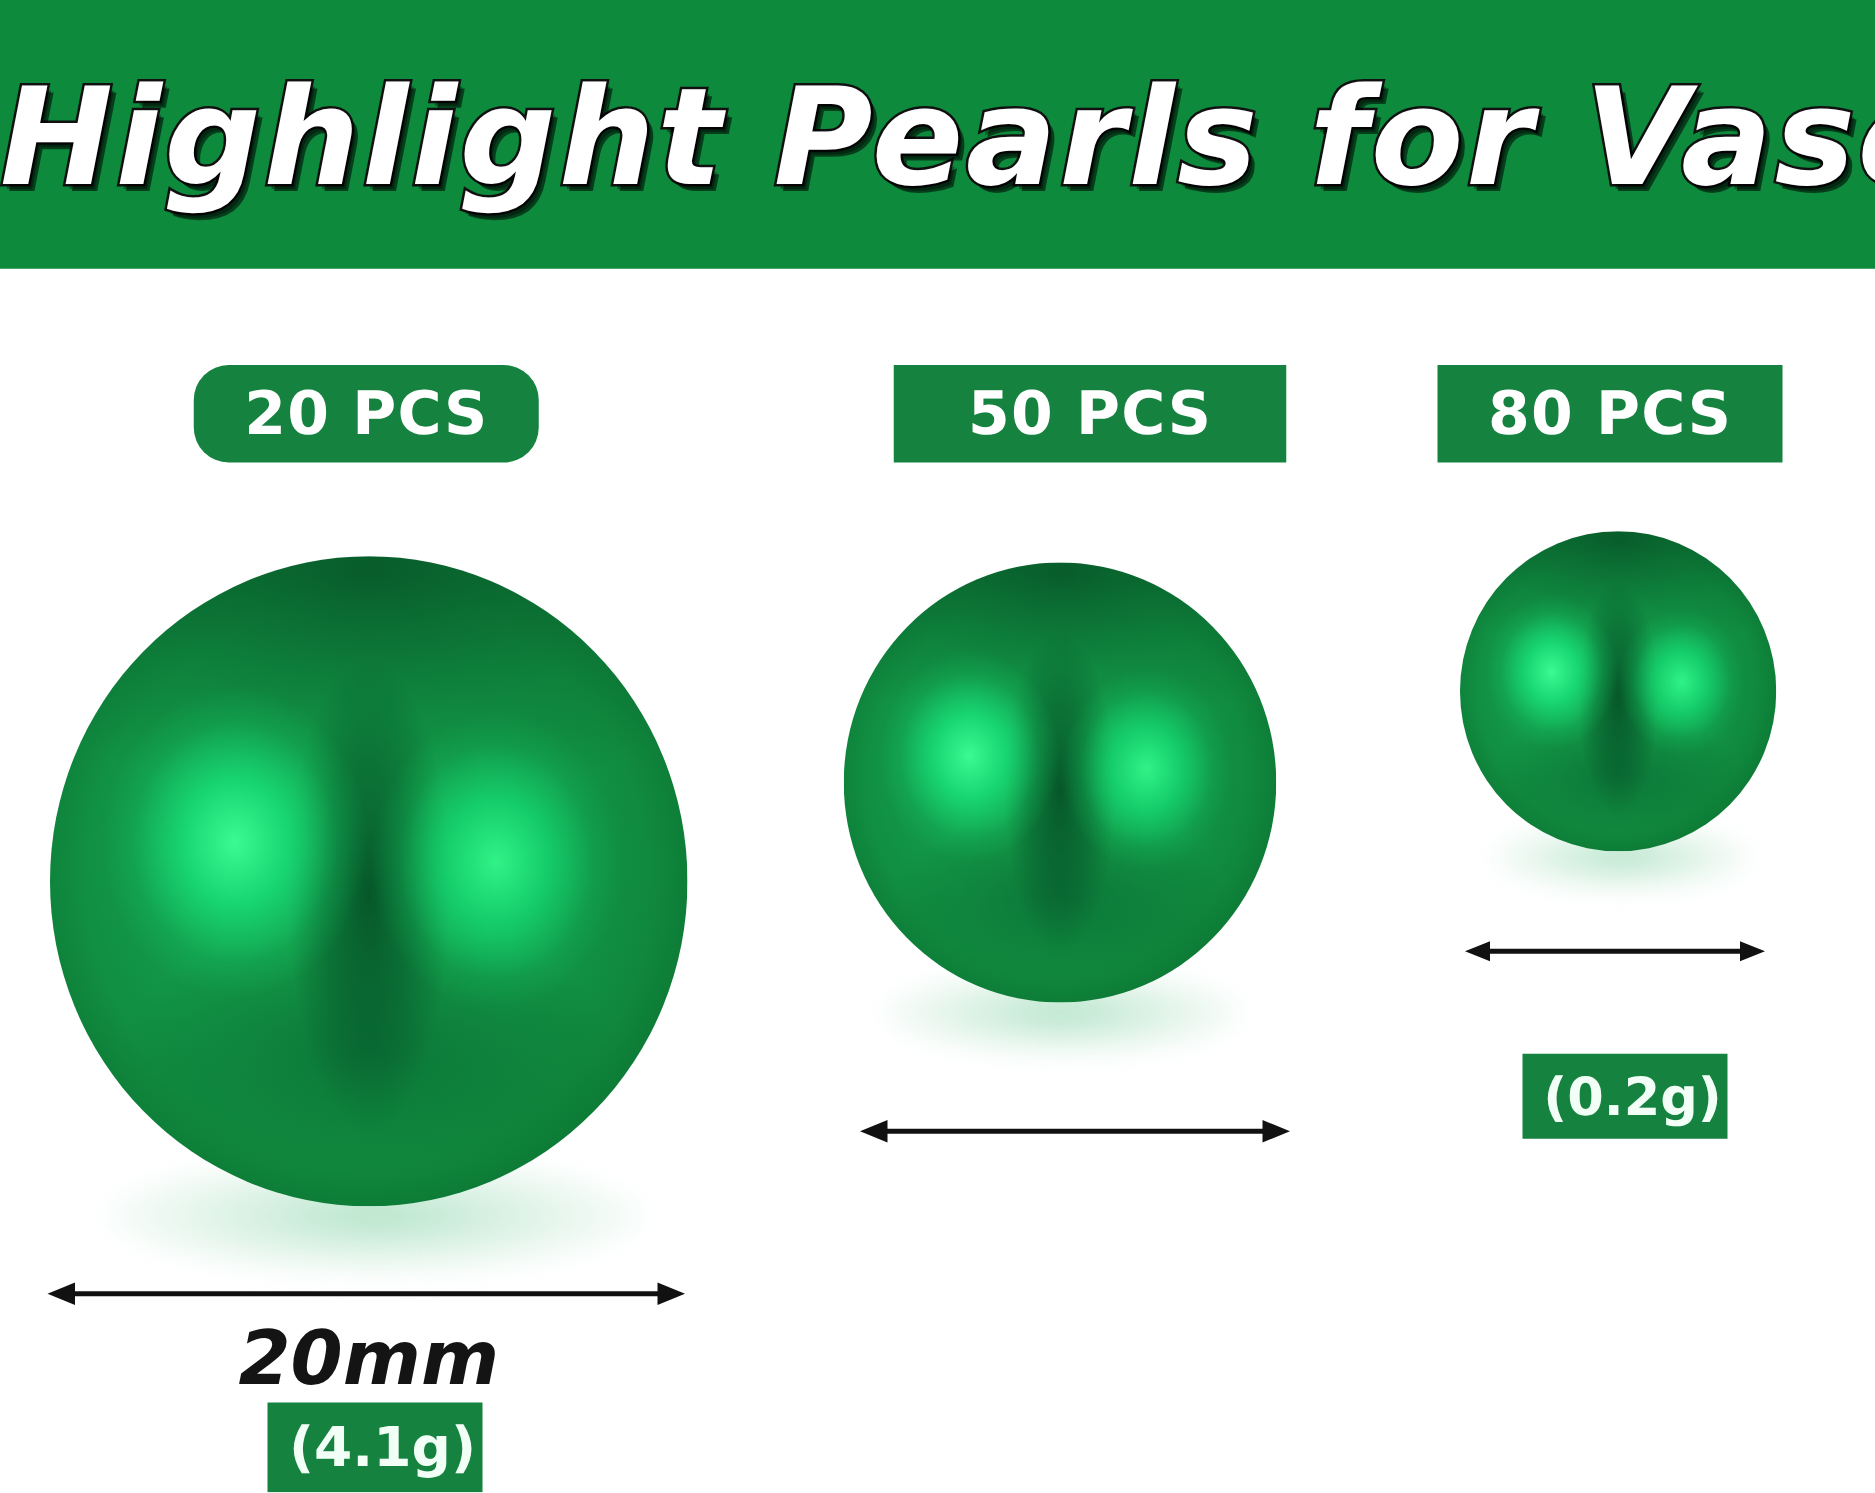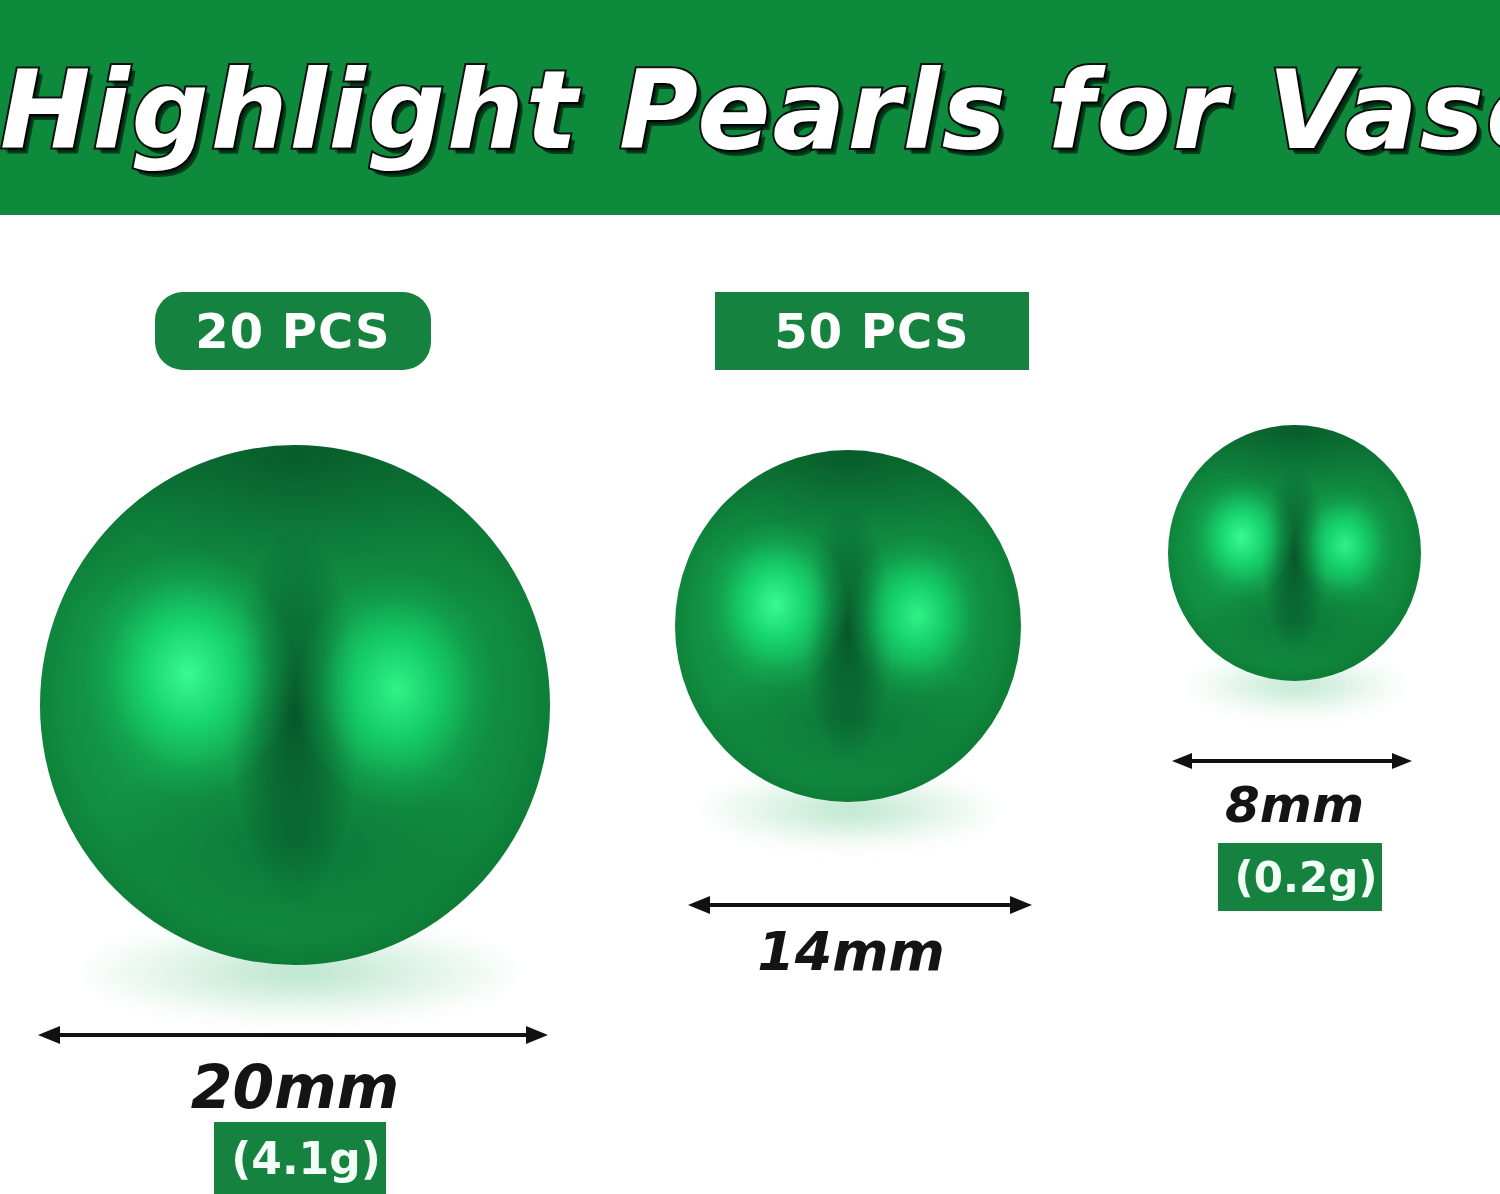--- a/index.html
+++ b/index.html
@@ -181,20 +181,21 @@
 <body>
 
 <div id="infographic">
 
   <div id="header-banner">
     <div id="header-title">Highlight Pearls for Vase</div>
   </div>
 
   <div class="count-badge" id="count-badge-1">20 PCS</div>
   <div class="count-badge" id="count-badge-2">50 PCS</div>
+  <div class="count-badge" id="count-badge-3">80 PCS</div>
 
   <div class="pearl-shadow" id="pearl-shadow-large"></div>
   <div class="pearl-shadow" id="pearl-shadow-medium"></div>
   <div class="pearl-shadow" id="pearl-shadow-small"></div>
 
   <div class="pearl-wrap" id="pearl-wrap-large">
     <div class="pearl"></div>
   </div>
   <div class="pearl-wrap" id="pearl-wrap-medium">
     <div class="pearl"></div>
@@ -219,19 +220,17 @@
   </div>
   <div class="dim-arrow" id="dim-arrow-small">
     <svg viewBox="0 0 244 34" width="244" height="34" aria-hidden="true">
       <line x1="16" y1="17" x2="228" y2="17" stroke="#111111" stroke-width="4"></line>
       <polygon points="2,17 22,9 22,25" fill="#111111"></polygon>
       <polygon points="242,17 222,9 222,25" fill="#111111"></polygon>
     </svg>
   </div>
 
   <div class="size-label" id="size-label-large">20mm</div>
-  <div class="size-label" id="size-label-medium">14mm</div>
-  <div class="size-label" id="size-label-small">8mm</div>
 
   <div class="weight-badge" id="weight-badge-large">(4.1g)</div>
   <div class="weight-badge" id="weight-badge-small">(0.2g)</div>
 
 </div>
 
 </body></html>

